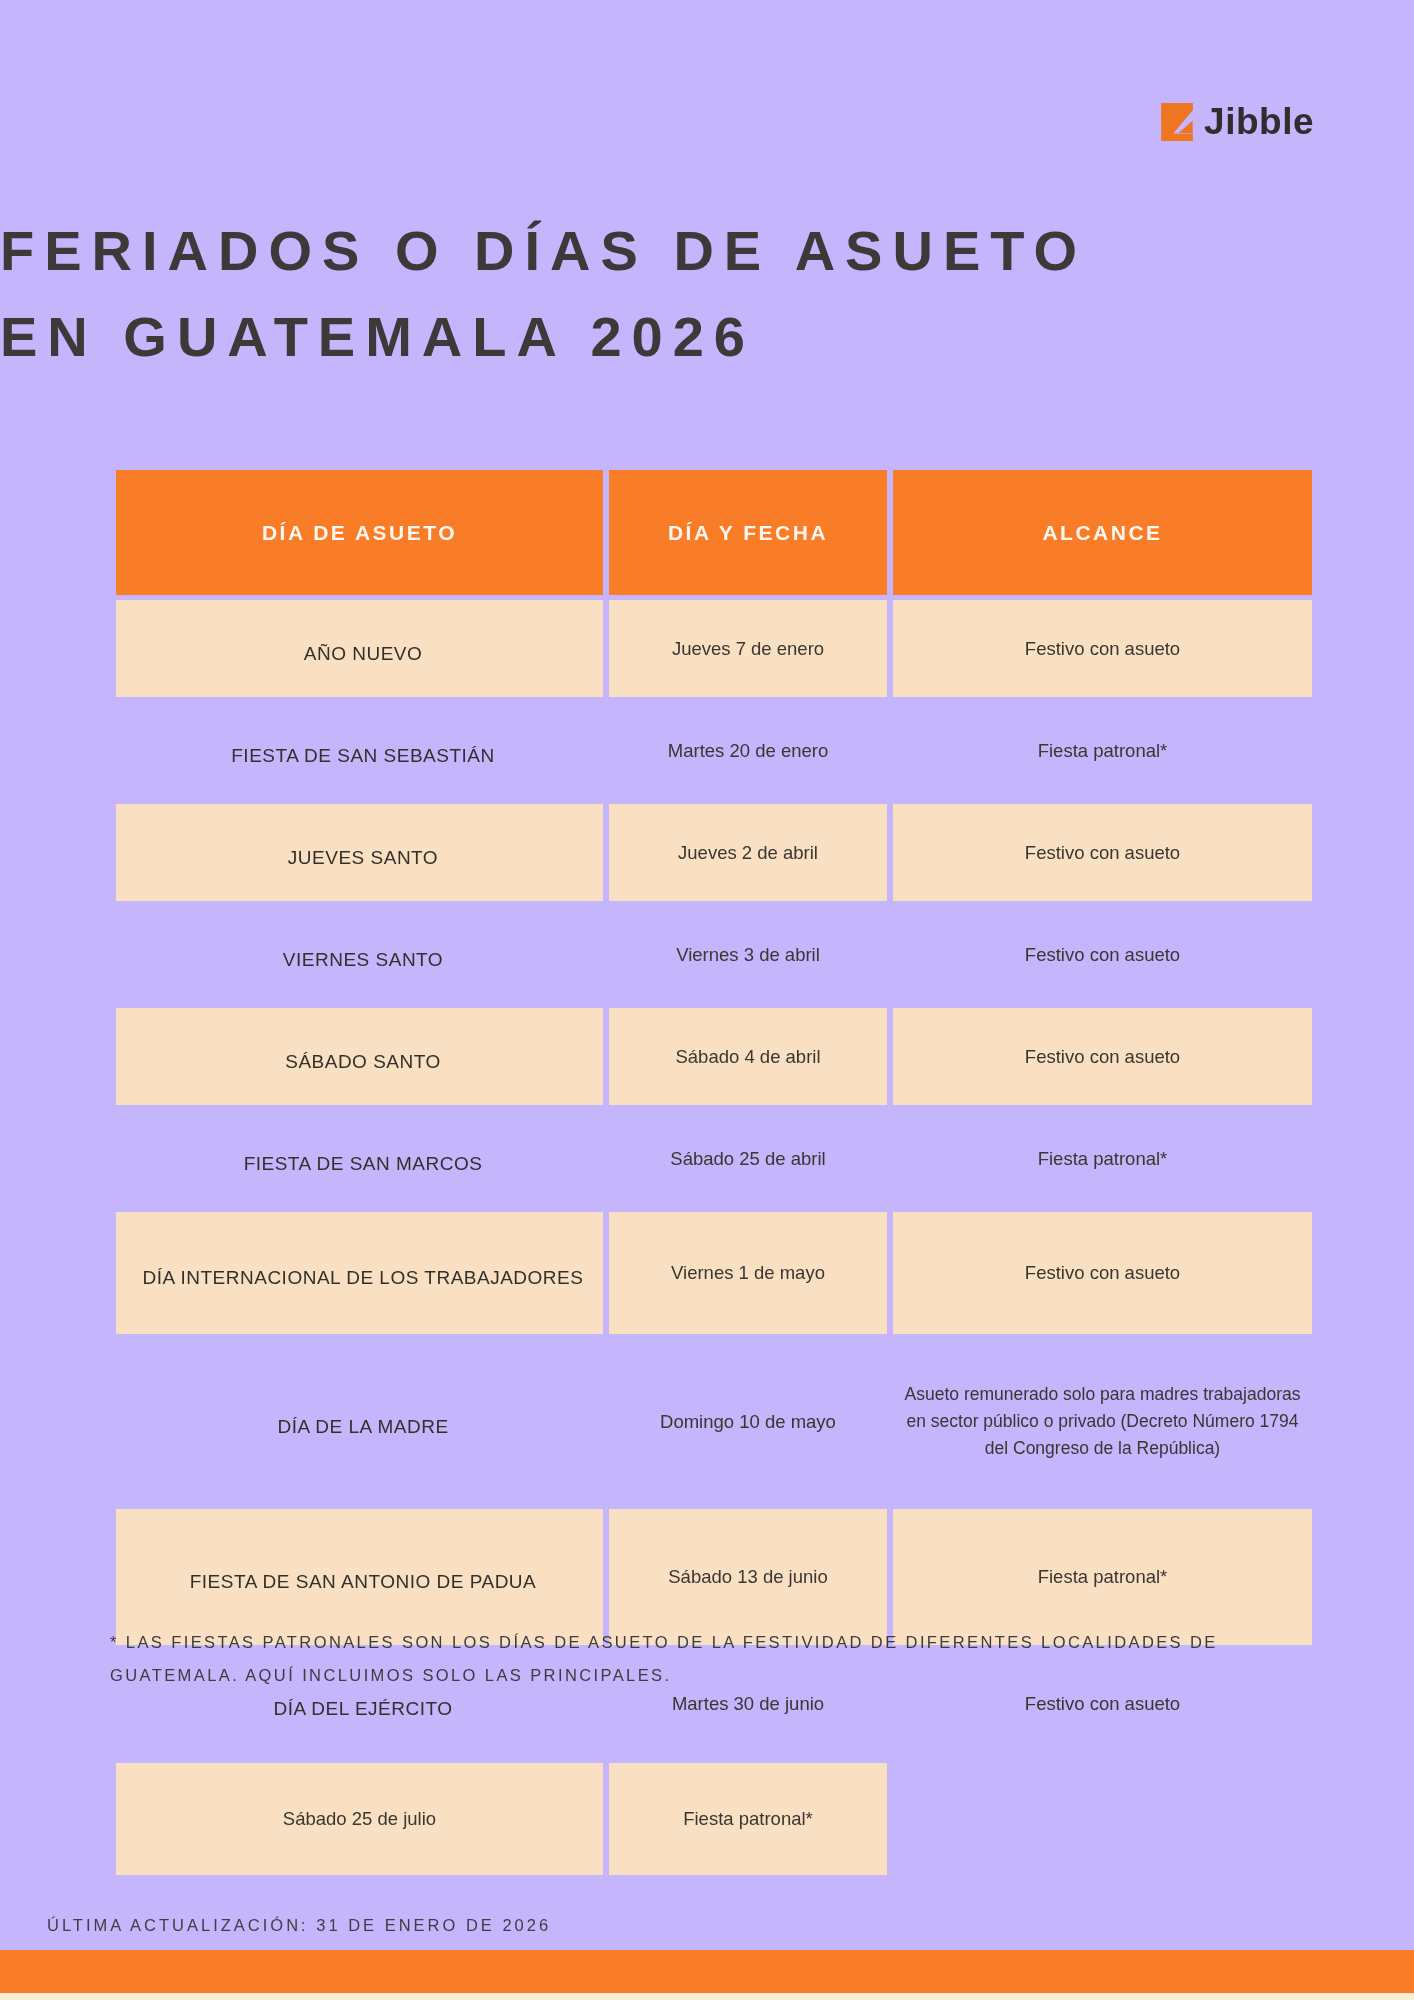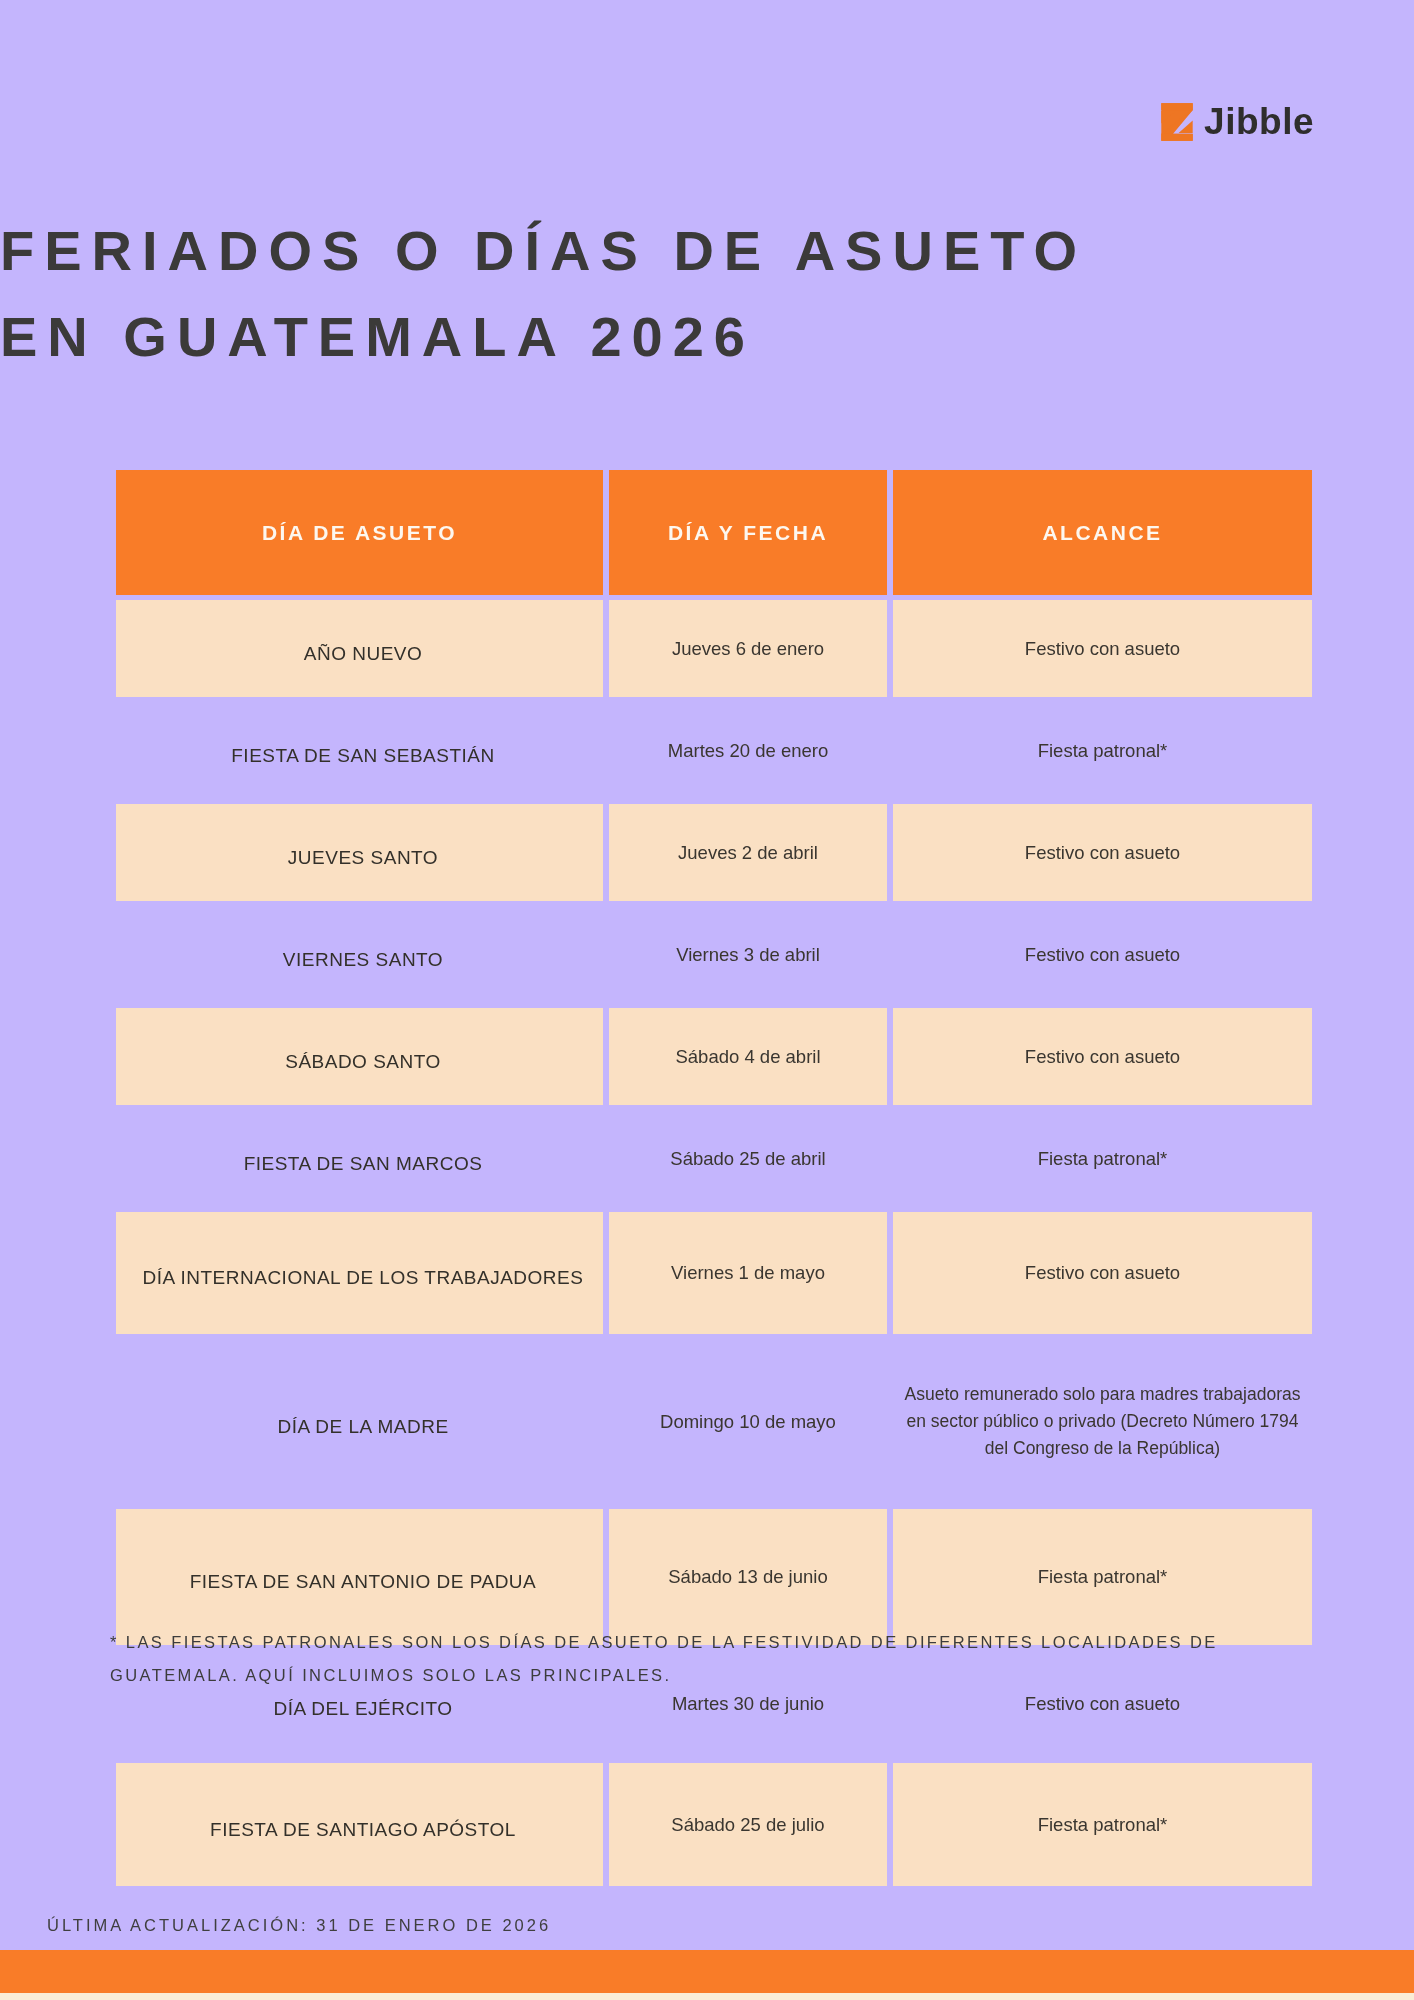--- a/index.html
+++ b/index.html
@@ -125,21 +125,21 @@
       <div class="cell">DÍA DE ASUETO</div>
       <div class="cell">DÍA Y FECHA</div>
       <div class="cell">ALCANCE</div>
     </div>
     <div>
     <div class="table-row r1 shaded">
       <div class="cell col-holiday">
             <span>AÑO NUEVO</span>
           </div>
       <div class="cell col-date">
-            <span>Jueves 6 de enero</span>
+            <span>Jueves 7 de enero</span>
           </div>
       <div class="cell col-scope">
             <span>Festivo con asueto</span>
           </div>
     </div>
 
     <div class="table-row r2">
       <div class="cell col-holiday">
             <span>FIESTA DE SAN SEBASTIÁN</span>
           </div>
@@ -241,23 +241,20 @@
           </div>
       <div class="cell col-date">
             <span>Martes 30 de junio</span>
           </div>
       <div class="cell col-scope">
             <span>Festivo con asueto</span>
           </div>
     </div>
 
     <div class="table-row r11 shaded">
-      <div class="cell col-holiday">
-            <span>FIESTA DE SANTIAGO APÓSTOL</span>
-          </div>
       <div class="cell col-date">
             <span>Sábado 25 de julio</span>
           </div>
       <div class="cell col-scope">
             <span>Fiesta patronal*</span>
           </div>
     </div>
   </div>
   </div>
 

